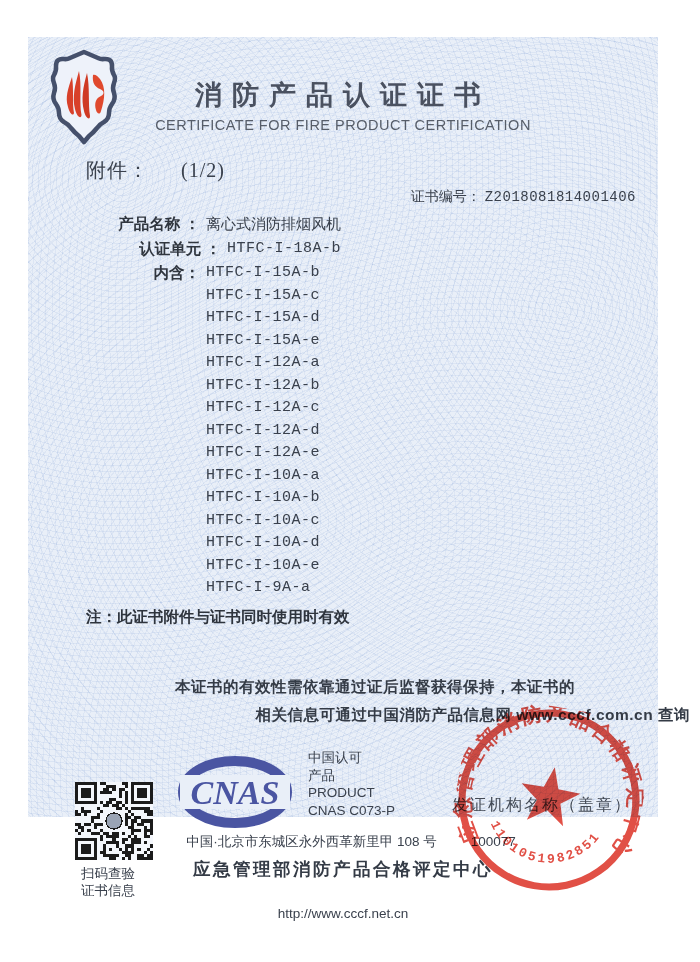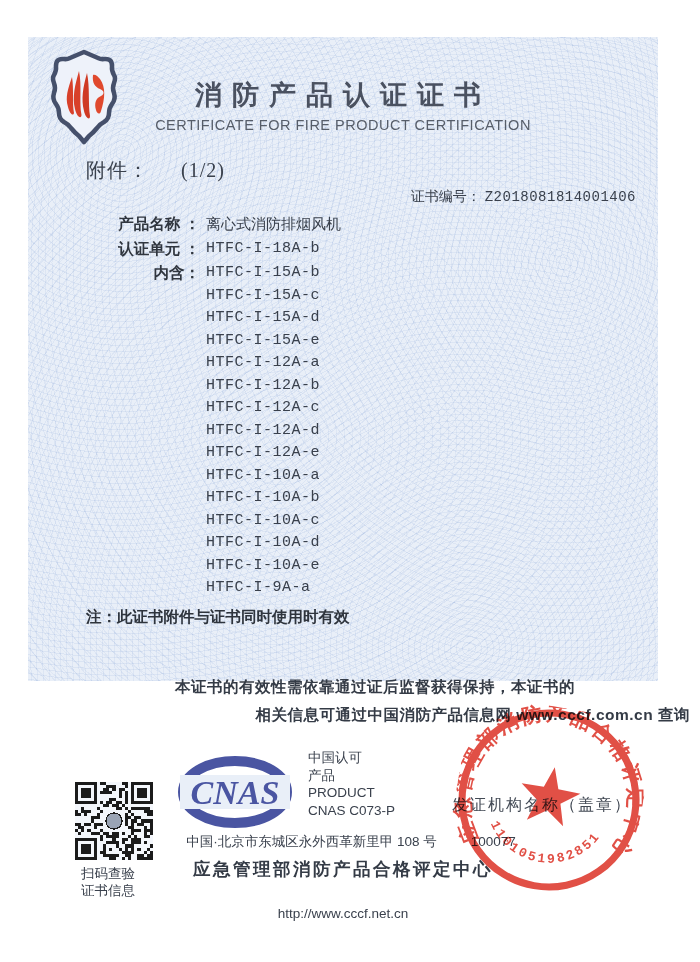--- a/index.html
+++ b/index.html
@@ -1,21 +1,21 @@
 <!DOCTYPE html>
 <html><head>
 <meta charset="utf-8">
 <style>
   * { margin:0; padding:0; box-sizing:border-box; }
   html,body { width:700px; height:962px; background:#ffffff; font-family:"Liberation Sans", sans-serif; }
   #canvas { position:relative; width:700px; height:962px; background:#ffffff; overflow:hidden; }
 
   
   #sheet {
-    position:absolute; left:28px; top:37px; width:630px; height:644px;
+    position:absolute; left:28px; top:37px; width:630px; height:780px;
     background:
       repeating-radial-gradient(circle at 15% 18%, rgba(90,130,200,.10) 0 1px, transparent 1px 6px),
       repeating-radial-gradient(circle at 85% 35%, rgba(90,130,200,.09) 0 1px, transparent 1px 7px),
       repeating-radial-gradient(circle at 40% 62%, rgba(90,130,200,.08) 0 1px, transparent 1px 8px),
       repeating-radial-gradient(circle at 70% 95%, rgba(90,130,200,.09) 0 1px, transparent 1px 6px),
       #e9eff8;
     color:#3b4250;
   }
 
   .logo { position:absolute; left:20px; top:10px; width:72px; height:100px; }
@@ -31,21 +31,21 @@
   }
 
   .attachment { position:absolute; left:58px; top:120px; font-size:20px; color:#3a414d; letter-spacing:1px; }
   .attachment .pg { font-family:"Liberation Serif", serif; margin-left:32px; }
 
   .certno { position:absolute; right:22px; top:151px; font-size:14px; color:#39404c; }
   .certno .val { font-family:"Liberation Mono","DejaVu Sans Mono",monospace; letter-spacing:.5px; margin-left:4px; }
 
   .fields { position:absolute; left:58px; top:176px; }
   .frow { display:flex; line-height:22.5px; }
-  .frow.sp { margin-bottom:2px; }
+  .frow.sp { margin-bottom:2px;justify-content:flex-end; }
   .flabel { width:114px; text-align:right; font-weight:700; font-size:15.5px; color:#30363f; flex:none; }
   .fvalue { margin-left:6px; font-size:15px; color:#39404c; }
   .mono { font-family:"Liberation Mono","DejaVu Sans Mono",monospace; letter-spacing:.5px; }
 
   .note { position:absolute; left:58px; top:570px; font-weight:700; font-size:15.5px; color:#2e343d;text-align:right; }
 
   .notice { position:absolute; left:0; width:100%; text-align:center; font-size:15.5px; font-weight:600; color:#343b46; letter-spacing:.5px;margin-left:32px; }
   .notice.l1 { top:640px; }
   .notice.l2 { top:668px;text-align:right; }
 

